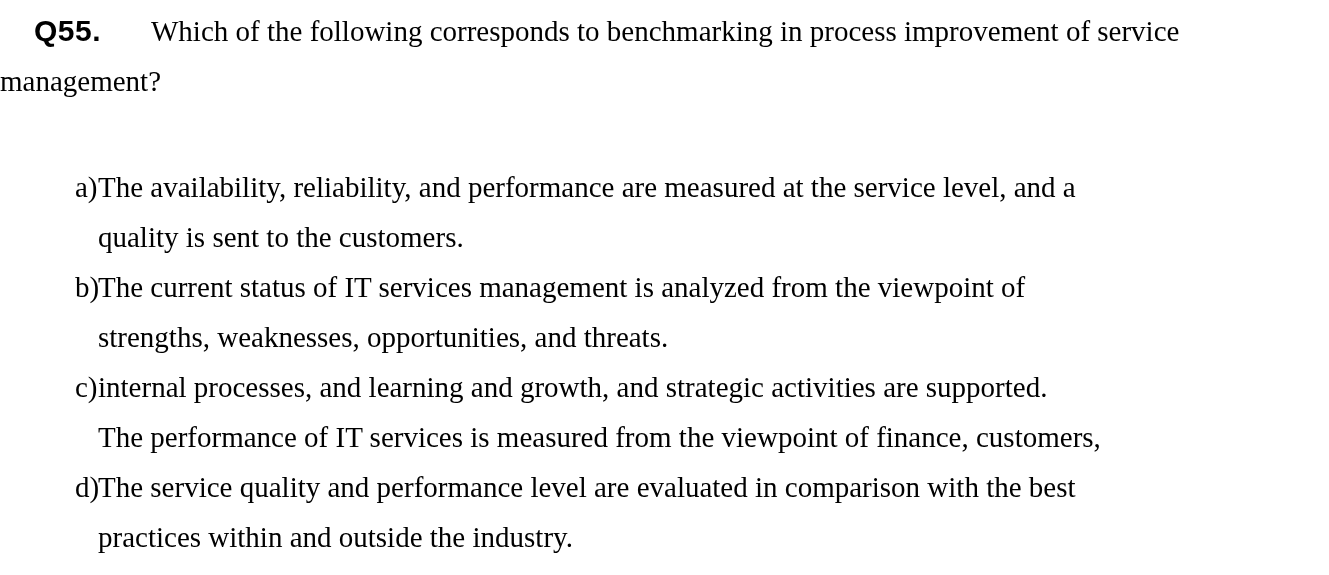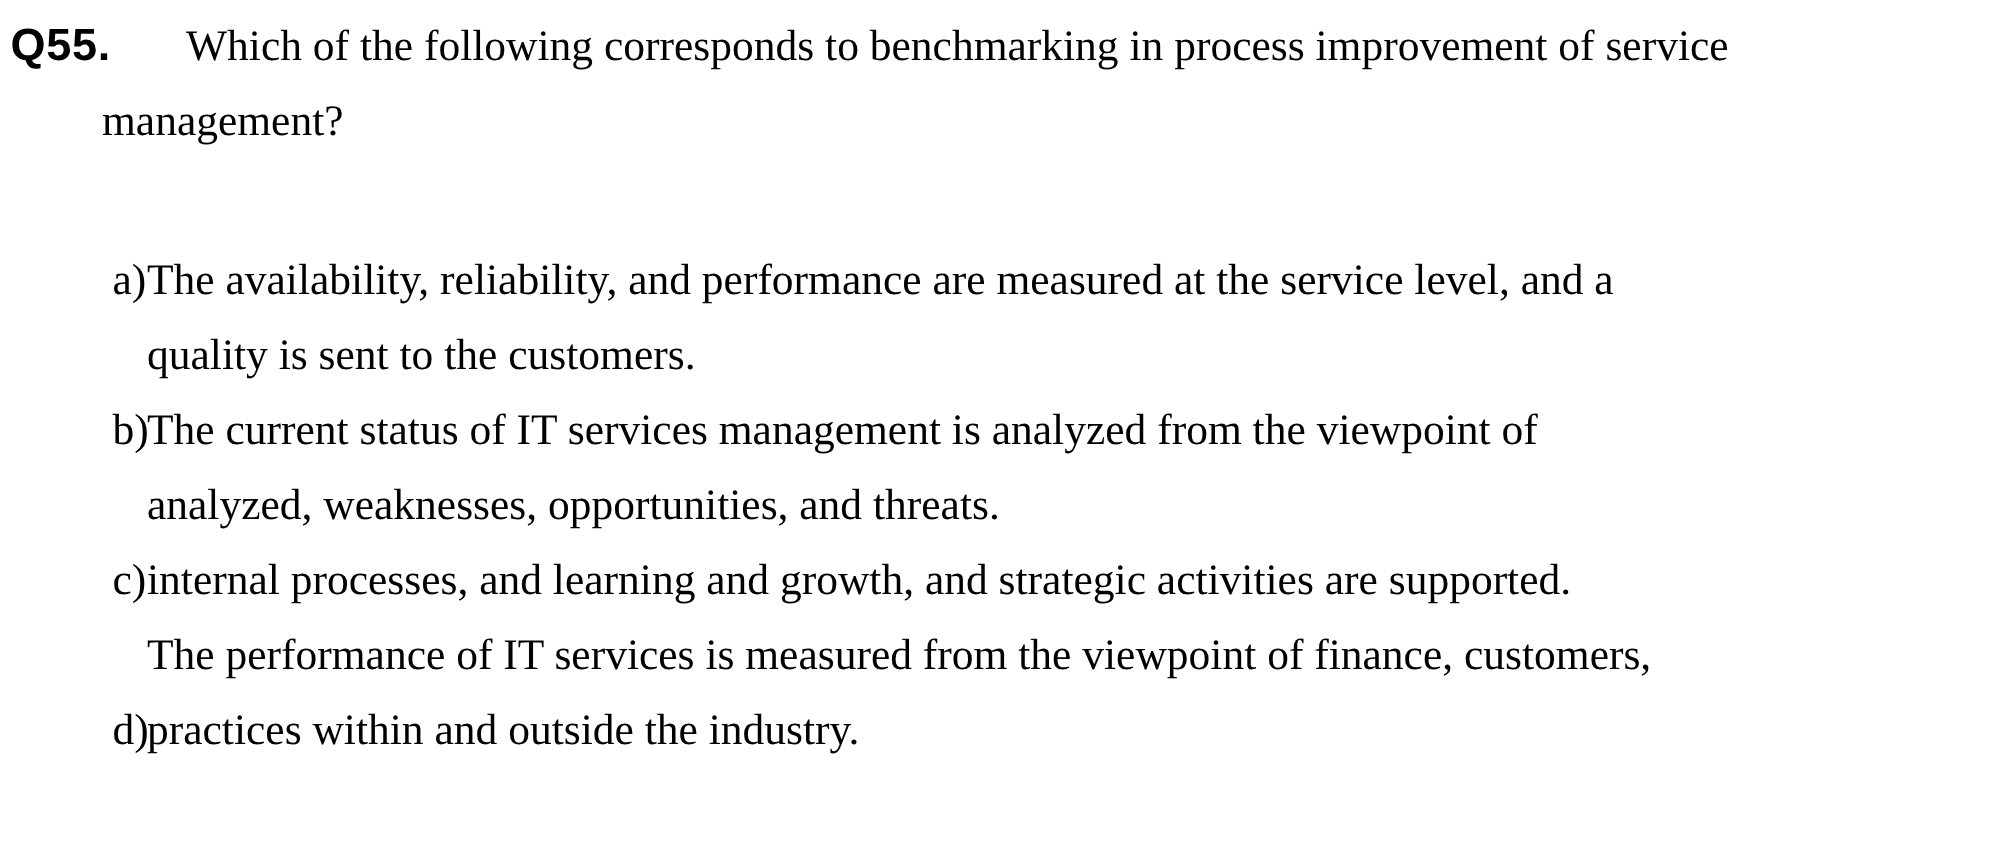--- a/index.html
+++ b/index.html
@@ -19,24 +19,23 @@
   }
   .line {
     line-height: 50px;
     white-space: nowrap;
   }
   
   .question {
     margin-top: 6px;
   }
   .qline-first {
-    padding-left: 7px;
+    padding-left: 34px;
   }
   .qline-cont {
-    padding-left: 68px;
   }
   .qnum {
     display: inline-block;
     width: 117px;
     font-family: "Liberation Sans", sans-serif;
     font-weight: bold;
     font-size: 30px;
     letter-spacing: 0.5px;
     vertical-align: baseline;
   }
@@ -74,28 +73,29 @@
 
     <div class="option">
       <span class="option-label">a)</span>
       <div class="line option-line">The availability, reliability, and performance are measured at the service level, and a</div>
       <div class="line option-line">quality is sent to the customers.</div>
     </div>
 
     <div class="option">
       <span class="option-label">b)</span>
       <div class="line option-line">The current status of IT services management is analyzed from the viewpoint of</div>
-      <div class="line option-line">analyzed, weaknesses, opportunities, and threats.</div>
+      <div class="line option-line">strengths, weaknesses, opportunities, and threats.</div>
     </div>
 
     <div class="option">
       <span class="option-label">c)</span>
       <div class="line option-line">internal processes, and learning and growth, and strategic activities are supported.</div>
       <div class="line option-line">The performance of IT services is measured from the viewpoint of finance, customers,</div>
     </div>
 
     <div class="option">
       <span class="option-label">d)</span>
+      <div class="line option-line">The service quality and performance level are evaluated in comparison with the best</div>
       <div class="line option-line">practices within and outside the industry.</div>
     </div>
 
   </div>
 </div>
 
 </body></html>

